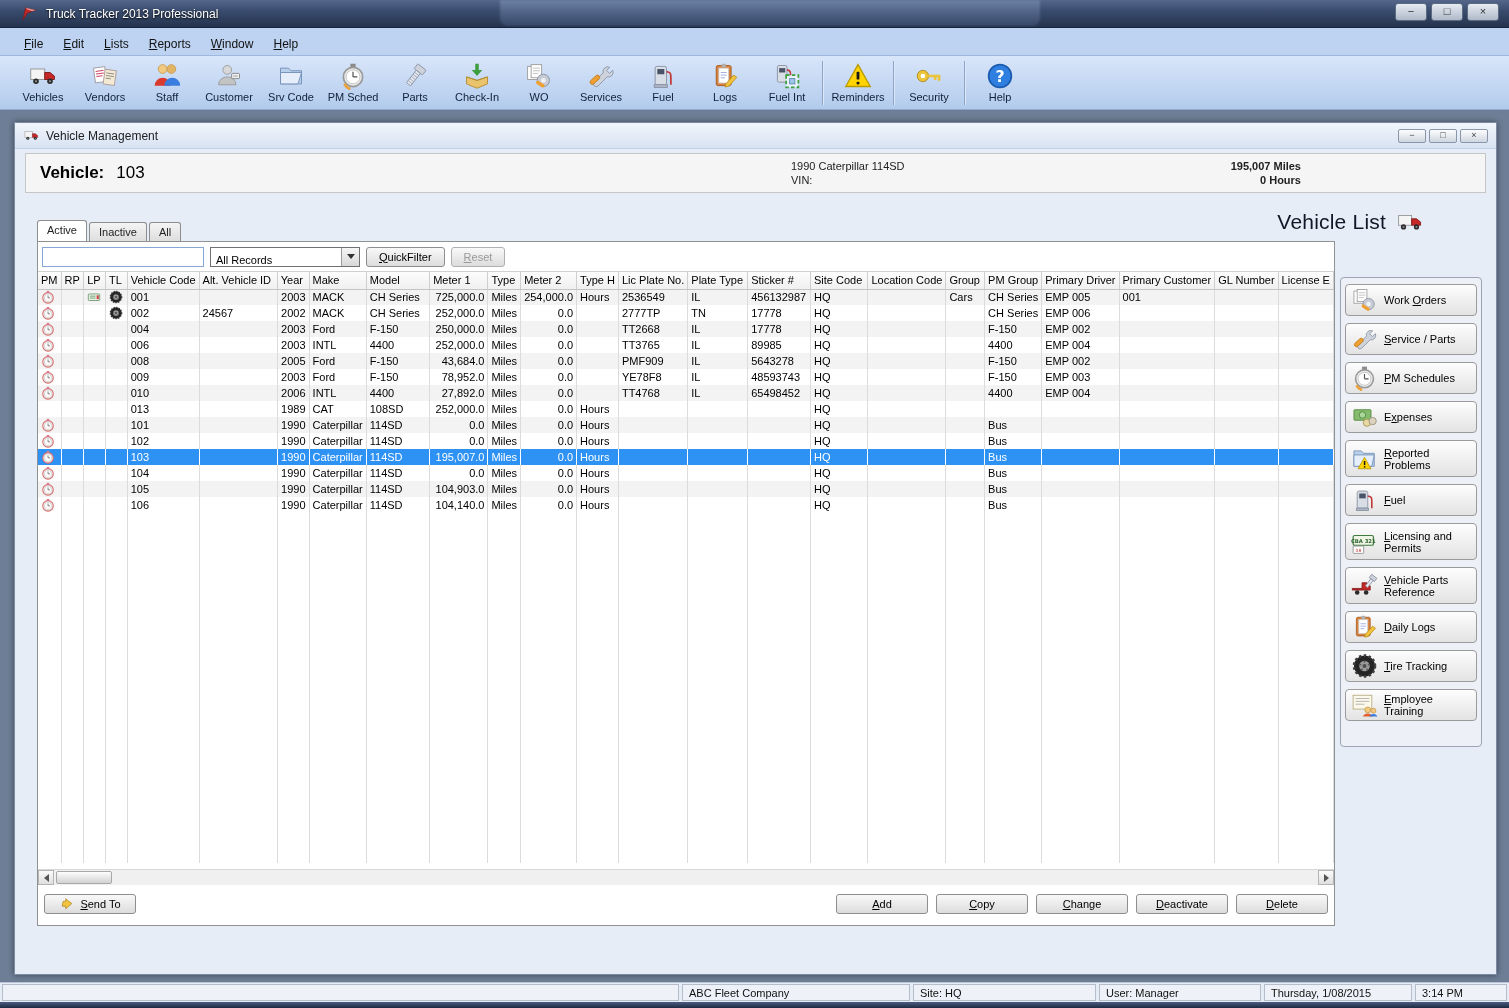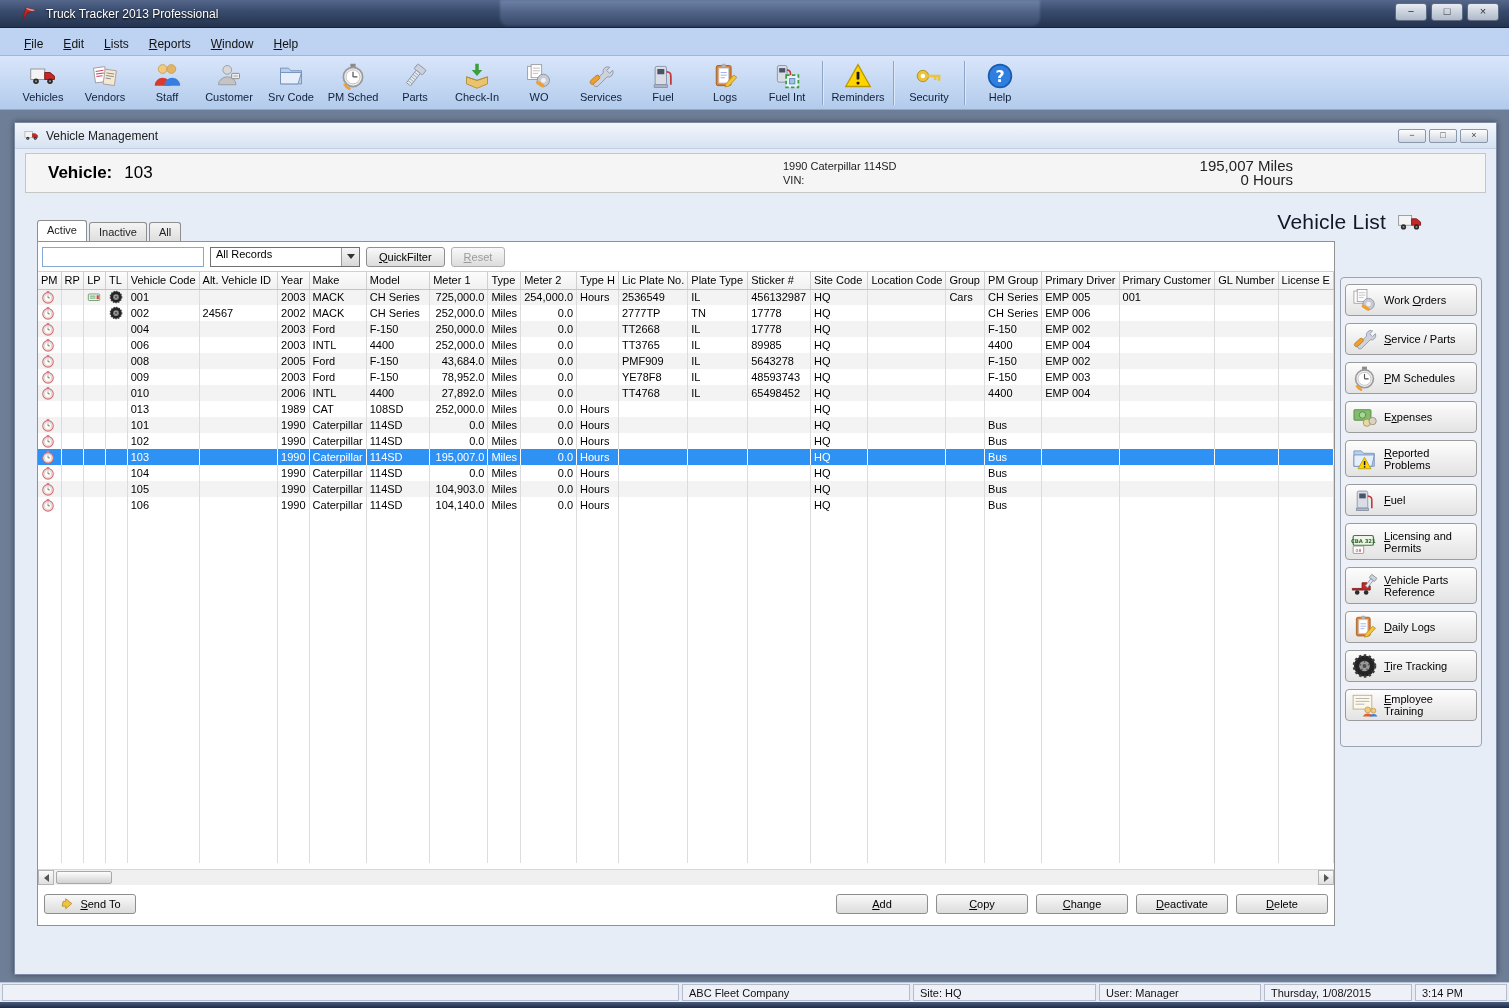--- a/index.html
+++ b/index.html
@@ -43,45 +43,45 @@
     background:linear-gradient(#f2f6fc,#d7e2f2); border-bottom:1px solid #c3cfe2; }
   .ct-icon { width:17px; height:15px; margin-right:6px; }
   .ct-icon svg { width:100%; height:100%; }
   .ct-text { font-size:12px; color:#222; flex:1; }
   .ct-controls { display:flex; gap:3px; }
   .ct-btn { width:28px; height:14px; background:linear-gradient(#fdfdfd,#cfd6e0); border:1px solid #8a97ab;
     border-radius:2px; font-size:9px; line-height:11px; text-align:center; color:#444; }
 
   
   .veh-header { margin:4px 10px 0 10px; height:40px; background:#f5f5f5; border:1px solid #c6c6c6;
-    display:flex; align-items:center; padding:0 22px; }
+    display:flex; align-items:center; padding:0 14px; }
   .vh-label { font-size:17px; font-weight:bold; color:#000; }
   .vh-value { font-size:17px; color:#000; margin-left:12px; }
   .vh-spacer { flex:1; }
   .vh-desc { width:300px; font-size:11px; line-height:14px; color:#222; }
-  .vh-meters { width:210px; text-align:right; font-size:15px; line-height:14px; color:#222; margin-right:170px; }
+  .vh-meters { width:210px; text-align:right; font-size:11px; line-height:14px; color:#222; margin-right:170px;font-weight:bold; }
 
   
   .content { position:relative; height:780px; }
   .tabs-zone { position:relative; height:48px; margin:0 10px; }
   .tabs { position:absolute; left:12px; bottom:0; display:flex; align-items:flex-end; }
   .tab { padding:3px 9px 3px 9px; font-size:11px; border:1px solid #8e8e8e; border-bottom:none;
     background:linear-gradient(#f4f4f4,#dedede); border-radius:3px 3px 0 0; margin-right:2px; color:#222; }
   .tab.active { background:#fff; padding-bottom:5px; position:relative; z-index:2; }
   .list-title { position:absolute; right:60px; bottom:6px; display:flex; align-items:center; gap:8px; }
   .lt-text { font-size:21px; color:#101828; letter-spacing:.2px; }
   .lt-icon { width:32px; height:26px; }
   .lt-icon svg { width:100%; height:100%; }
 
   
   .main-panel { position:absolute; left:22px; top:48px; width:1298px; height:685px; background:#fff;
     border:1px solid #919191; }
   .filter-row { height:29px; display:flex; align-items:center; padding:0 4px; gap:6px; }
   .search-input { width:162px; height:20px; border:1px solid #86a7d4; font-size:11px; padding:0 4px; outline:none; }
-  .dropdown { width:150px; height:20px; border:1px solid #707070; background:#fff; display:flex; align-items:flex-start; }
+  .dropdown { width:150px; height:20px; border:1px solid #707070; background:#fff; display:flex; align-items:flex-end; }
   .dd-text { flex:1; padding:0 5px; font-size:11px; }
   .dd-btn { width:18px; height:18px; background:linear-gradient(#f6f6f6,#d8d8d8); border-left:1px solid #9a9a9a;
     display:flex; align-items:center; justify-content:center; }
   .dd-arrow { width:0; height:0; border-left:4px solid transparent; border-right:4px solid transparent; border-top:5px solid #333; }
   .btn { height:20px; background:linear-gradient(#f9f9f9,#dcdcdc); border:1px solid #8e8e8e; border-radius:3px;
     font-size:11px; padding:0 12px; color:#000; font-family:inherit; }
   .btn:disabled, .btn.disabled { color:#9a9a9a; border-color:#b0b0b0; }
   .btn u { text-decoration:underline; }
 
   

